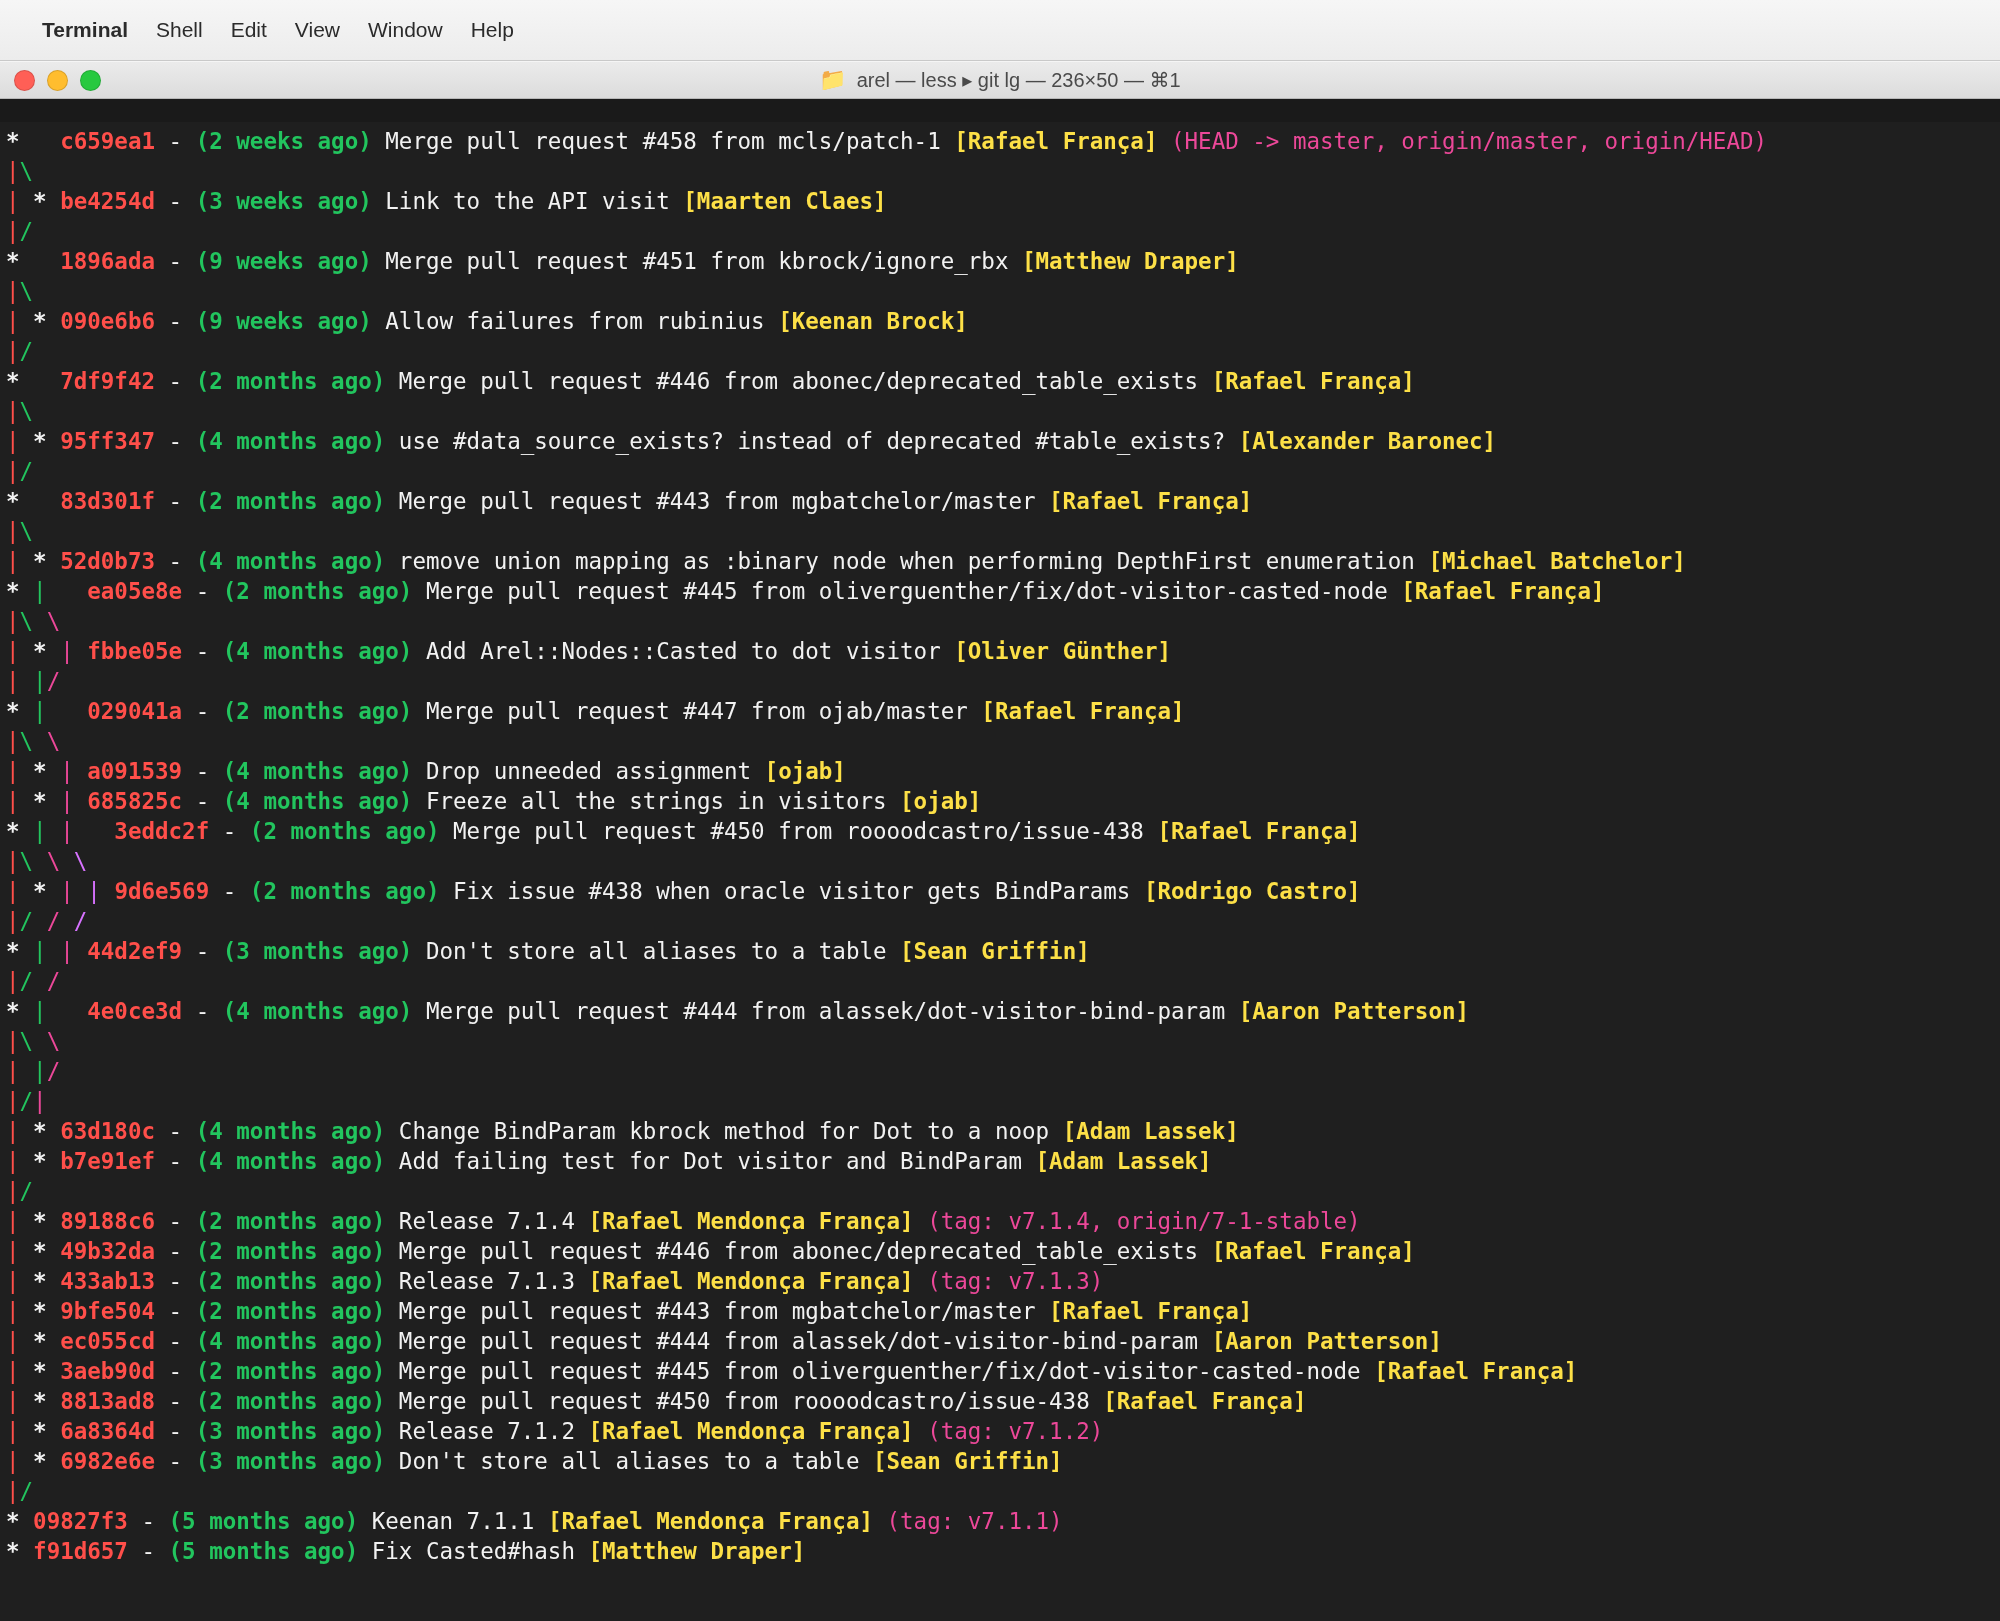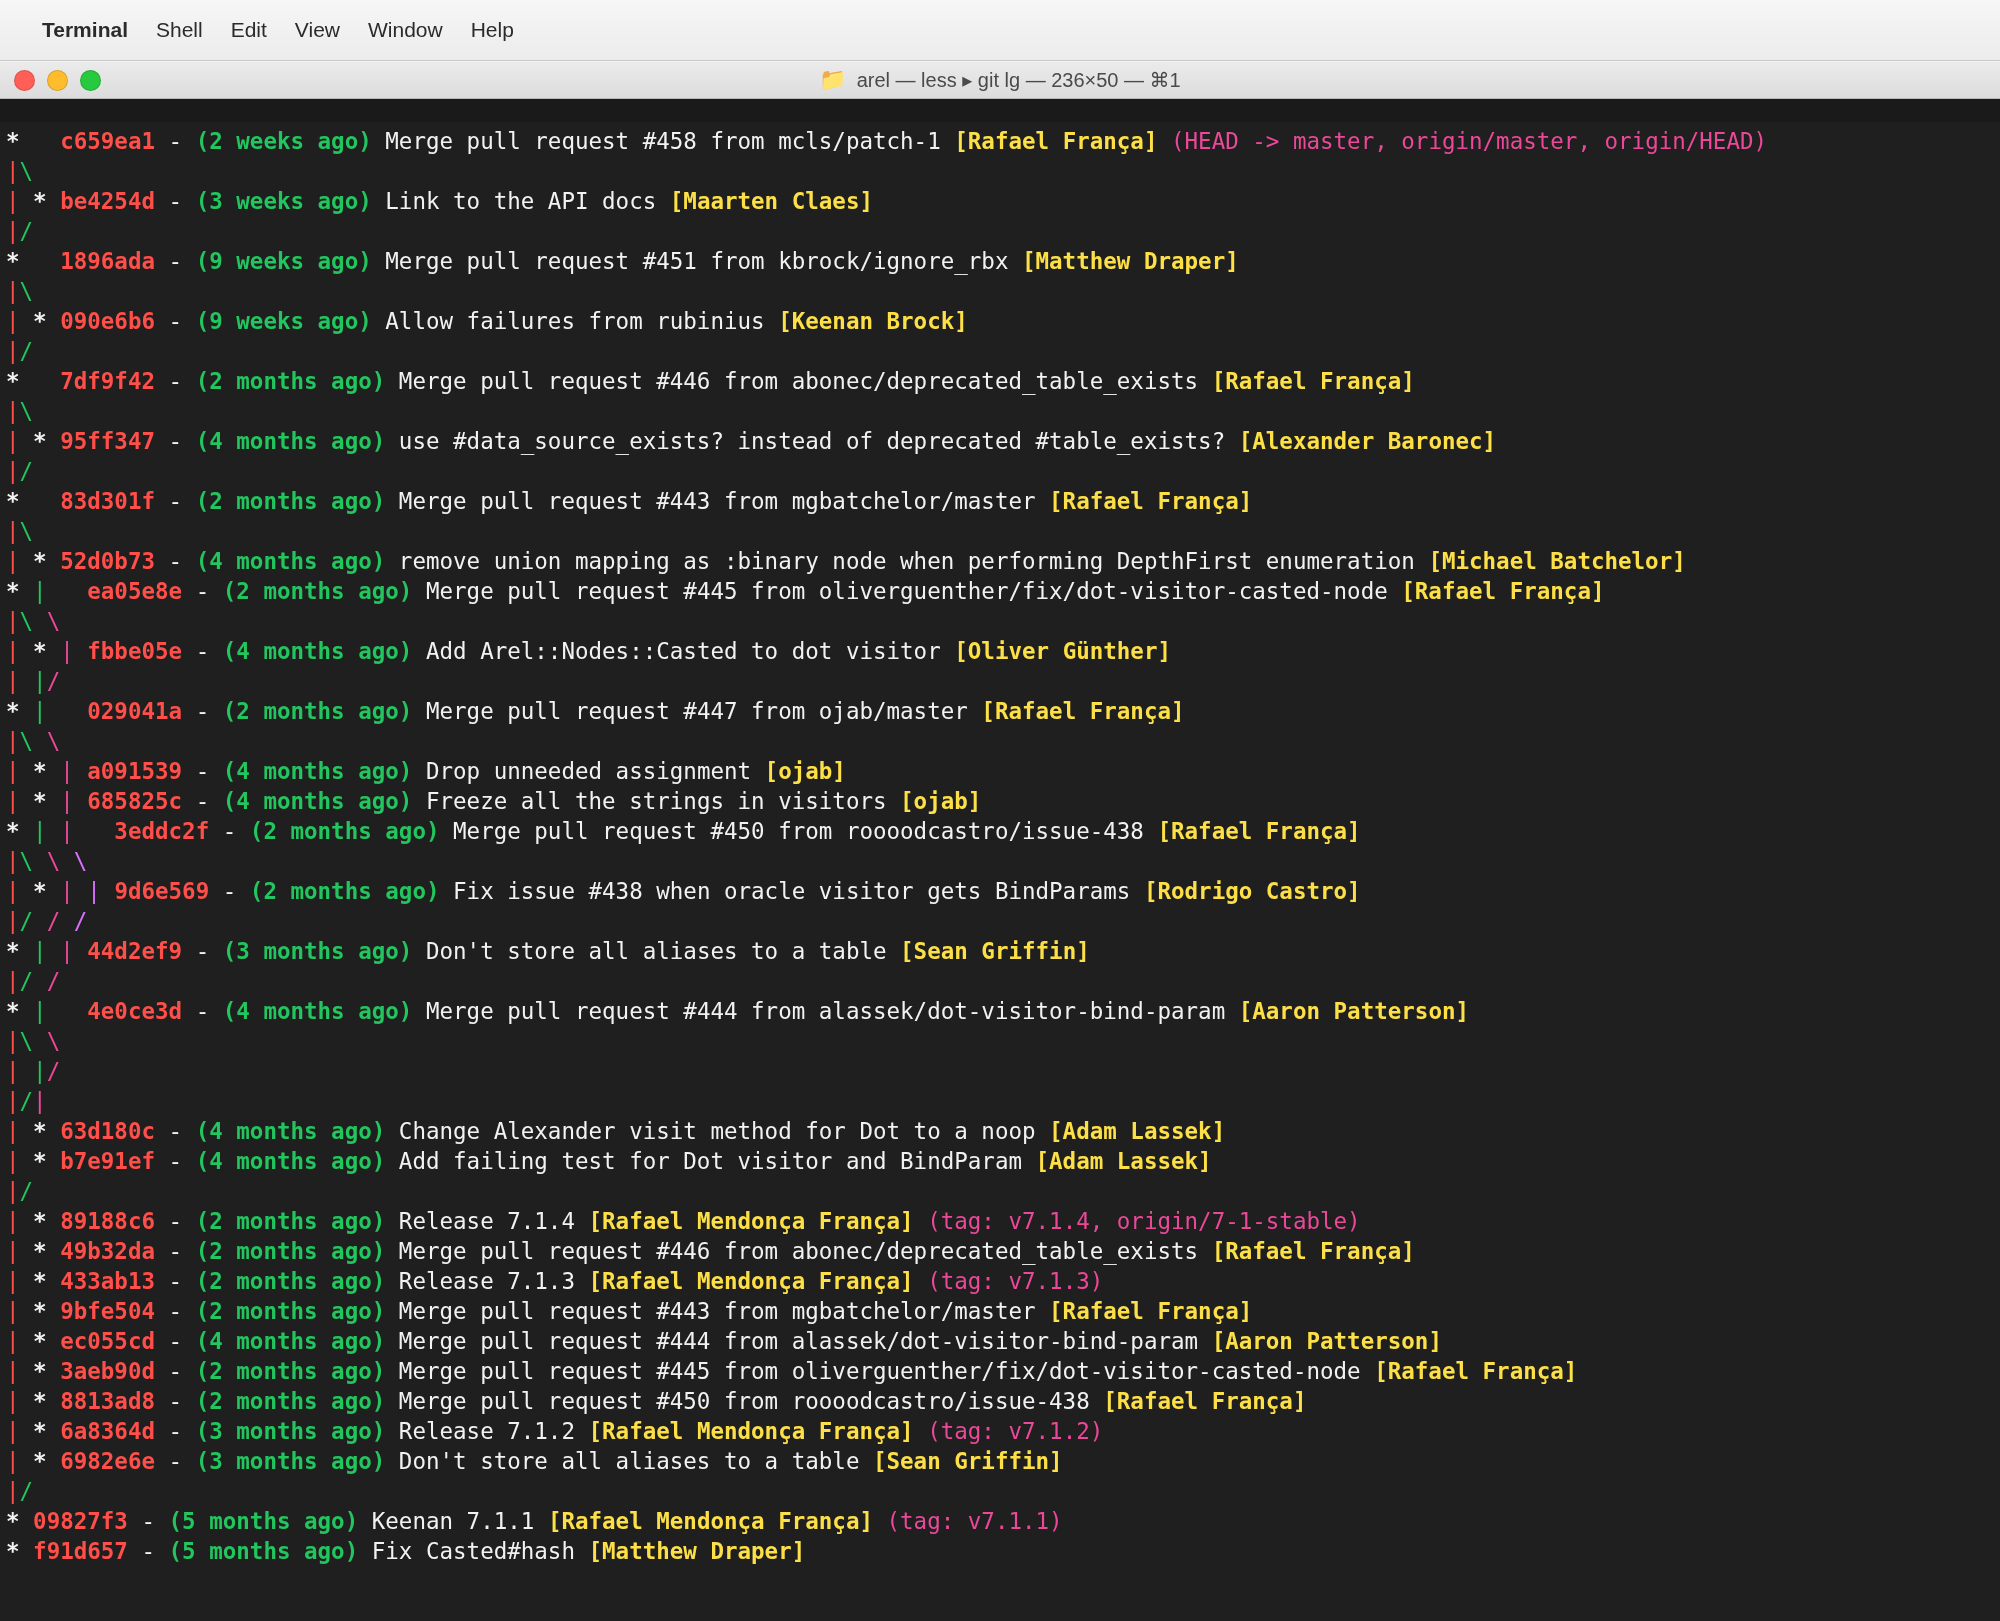--- a/index.html
+++ b/index.html
@@ -101,21 +101,21 @@
     <div class="dot green"></div>
   </div>
   <div class="win-title-wrap">
     <span class="folder-icon">📁</span>
     <span>arel — less ▸ git lg — 236×50 — ⌘1</span>
   </div>
 </div>
 
 <pre class="term" id="term"><span class="c-white bold">*</span>   <span class="c-red bold">c659ea1</span><span class="c-white"> - </span><span class="c-green bold">(2 weeks ago)</span> <span class="c-white">Merge pull request #458 from mcls/patch-1 </span><span class="c-cyan bold">[Rafael França]</span><span class="c-yellow"> (HEAD -&gt; master, origin/master, origin/HEAD)</span>
 <span class="c-red">|</span><span class="c-green">\</span>  
-<span class="c-red">|</span> <span class="c-white bold">*</span> <span class="c-red bold">be4254d</span><span class="c-white"> - </span><span class="c-green bold">(3 weeks ago)</span> <span class="c-white">Link to the API docs </span><span class="c-cyan bold">[Maarten Claes]</span>
+<span class="c-red">|</span> <span class="c-white bold">*</span> <span class="c-red bold">be4254d</span><span class="c-white"> - </span><span class="c-green bold">(3 weeks ago)</span> <span class="c-white">Link to the API visit </span><span class="c-cyan bold">[Maarten Claes]</span>
 <span class="c-red">|</span><span class="c-green">/</span>  
 <span class="c-white bold">*</span>   <span class="c-red bold">1896ada</span><span class="c-white"> - </span><span class="c-green bold">(9 weeks ago)</span> <span class="c-white">Merge pull request #451 from kbrock/ignore_rbx </span><span class="c-cyan bold">[Matthew Draper]</span>
 <span class="c-red">|</span><span class="c-green">\</span>  
 <span class="c-red">|</span> <span class="c-white bold">*</span> <span class="c-red bold">090e6b6</span><span class="c-white"> - </span><span class="c-green bold">(9 weeks ago)</span> <span class="c-white">Allow failures from rubinius </span><span class="c-cyan bold">[Keenan Brock]</span>
 <span class="c-red">|</span><span class="c-green">/</span>  
 <span class="c-white bold">*</span>   <span class="c-red bold">7df9f42</span><span class="c-white"> - </span><span class="c-green bold">(2 months ago)</span> <span class="c-white">Merge pull request #446 from abonec/deprecated_table_exists </span><span class="c-cyan bold">[Rafael França]</span>
 <span class="c-red">|</span><span class="c-green">\</span>  
 <span class="c-red">|</span> <span class="c-white bold">*</span> <span class="c-red bold">95ff347</span><span class="c-white"> - </span><span class="c-green bold">(4 months ago)</span> <span class="c-white">use #data_source_exists? instead of deprecated #table_exists? </span><span class="c-cyan bold">[Alexander Baronec]</span>
 <span class="c-red">|</span><span class="c-green">/</span>  
 <span class="c-white bold">*</span>   <span class="c-red bold">83d301f</span><span class="c-white"> - </span><span class="c-green bold">(2 months ago)</span> <span class="c-white">Merge pull request #443 from mgbatchelor/master </span><span class="c-cyan bold">[Rafael França]</span>
@@ -132,21 +132,21 @@
 <span class="c-white bold">*</span> <span class="c-green">|</span> <span class="c-yellow">|</span> <span class="c-red bold">  3eddc2f</span><span class="c-white"> - </span><span class="c-green bold">(2 months ago)</span> <span class="c-white">Merge pull request #450 from roooodcastro/issue-438 </span><span class="c-cyan bold">[Rafael França]</span>
 <span class="c-red">|</span><span class="c-green">\</span> <span class="c-yellow">\</span> <span class="c-magenta">\</span>  
 <span class="c-red">|</span> <span class="c-white bold">*</span> <span class="c-yellow">|</span> <span class="c-magenta">|</span> <span class="c-red bold">9d6e569</span><span class="c-white"> - </span><span class="c-green bold">(2 months ago)</span> <span class="c-white">Fix issue #438 when oracle visitor gets BindParams </span><span class="c-cyan bold">[Rodrigo Castro]</span>
 <span class="c-red">|</span><span class="c-green">/</span> <span class="c-yellow">/</span> <span class="c-magenta">/</span>  
 <span class="c-white bold">*</span> <span class="c-green">|</span> <span class="c-yellow">|</span> <span class="c-red bold">44d2ef9</span><span class="c-white"> - </span><span class="c-green bold">(3 months ago)</span> <span class="c-white">Don't store all aliases to a table </span><span class="c-cyan bold">[Sean Griffin]</span>
 <span class="c-red">|</span><span class="c-green">/</span> <span class="c-yellow">/</span>  
 <span class="c-white bold">*</span> <span class="c-green">|</span>   <span class="c-red bold">4e0ce3d</span><span class="c-white"> - </span><span class="c-green bold">(4 months ago)</span> <span class="c-white">Merge pull request #444 from alassek/dot-visitor-bind-param </span><span class="c-cyan bold">[Aaron Patterson]</span>
 <span class="c-red">|</span><span class="c-green">\</span> <span class="c-yellow">\</span>  
 <span class="c-red">|</span> <span class="c-green">|</span><span class="c-yellow">/</span>  
 <span class="c-red">|</span><span class="c-green">/</span><span class="c-yellow">|</span>   
-<span class="c-red">|</span> <span class="c-white bold">*</span> <span class="c-red bold">63d180c</span><span class="c-white"> - </span><span class="c-green bold">(4 months ago)</span> <span class="c-white">Change Alexander visit method for Dot to a noop </span><span class="c-cyan bold">[Adam Lassek]</span>
+<span class="c-red">|</span> <span class="c-white bold">*</span> <span class="c-red bold">63d180c</span><span class="c-white"> - </span><span class="c-green bold">(4 months ago)</span> <span class="c-white">Change BindParam kbrock method for Dot to a noop </span><span class="c-cyan bold">[Adam Lassek]</span>
 <span class="c-red">|</span> <span class="c-white bold">*</span> <span class="c-red bold">b7e91ef</span><span class="c-white"> - </span><span class="c-green bold">(4 months ago)</span> <span class="c-white">Add failing test for Dot visitor and BindParam </span><span class="c-cyan bold">[Adam Lassek]</span>
 <span class="c-red">|</span><span class="c-green">/</span>  
 <span class="c-red">|</span> <span class="c-white bold">*</span> <span class="c-red bold">89188c6</span><span class="c-white"> - </span><span class="c-green bold">(2 months ago)</span> <span class="c-white">Release 7.1.4 </span><span class="c-cyan bold">[Rafael Mendonça França]</span><span class="c-yellow"> (tag: v7.1.4, origin/7-1-stable)</span>
 <span class="c-red">|</span> <span class="c-white bold">*</span> <span class="c-red bold">49b32da</span><span class="c-white"> - </span><span class="c-green bold">(2 months ago)</span> <span class="c-white">Merge pull request #446 from abonec/deprecated_table_exists </span><span class="c-cyan bold">[Rafael França]</span>
 <span class="c-red">|</span> <span class="c-white bold">*</span> <span class="c-red bold">433ab13</span><span class="c-white"> - </span><span class="c-green bold">(2 months ago)</span> <span class="c-white">Release 7.1.3 </span><span class="c-cyan bold">[Rafael Mendonça França]</span><span class="c-yellow"> (tag: v7.1.3)</span>
 <span class="c-red">|</span> <span class="c-white bold">*</span> <span class="c-red bold">9bfe504</span><span class="c-white"> - </span><span class="c-green bold">(2 months ago)</span> <span class="c-white">Merge pull request #443 from mgbatchelor/master </span><span class="c-cyan bold">[Rafael França]</span>
 <span class="c-red">|</span> <span class="c-white bold">*</span> <span class="c-red bold">ec055cd</span><span class="c-white"> - </span><span class="c-green bold">(4 months ago)</span> <span class="c-white">Merge pull request #444 from alassek/dot-visitor-bind-param </span><span class="c-cyan bold">[Aaron Patterson]</span>
 <span class="c-red">|</span> <span class="c-white bold">*</span> <span class="c-red bold">3aeb90d</span><span class="c-white"> - </span><span class="c-green bold">(2 months ago)</span> <span class="c-white">Merge pull request #445 from oliverguenther/fix/dot-visitor-casted-node </span><span class="c-cyan bold">[Rafael França]</span>
 <span class="c-red">|</span> <span class="c-white bold">*</span> <span class="c-red bold">8813ad8</span><span class="c-white"> - </span><span class="c-green bold">(2 months ago)</span> <span class="c-white">Merge pull request #450 from roooodcastro/issue-438 </span><span class="c-cyan bold">[Rafael França]</span>
 <span class="c-red">|</span> <span class="c-white bold">*</span> <span class="c-red bold">6a8364d</span><span class="c-white"> - </span><span class="c-green bold">(3 months ago)</span> <span class="c-white">Release 7.1.2 </span><span class="c-cyan bold">[Rafael Mendonça França]</span><span class="c-yellow"> (tag: v7.1.2)</span>

